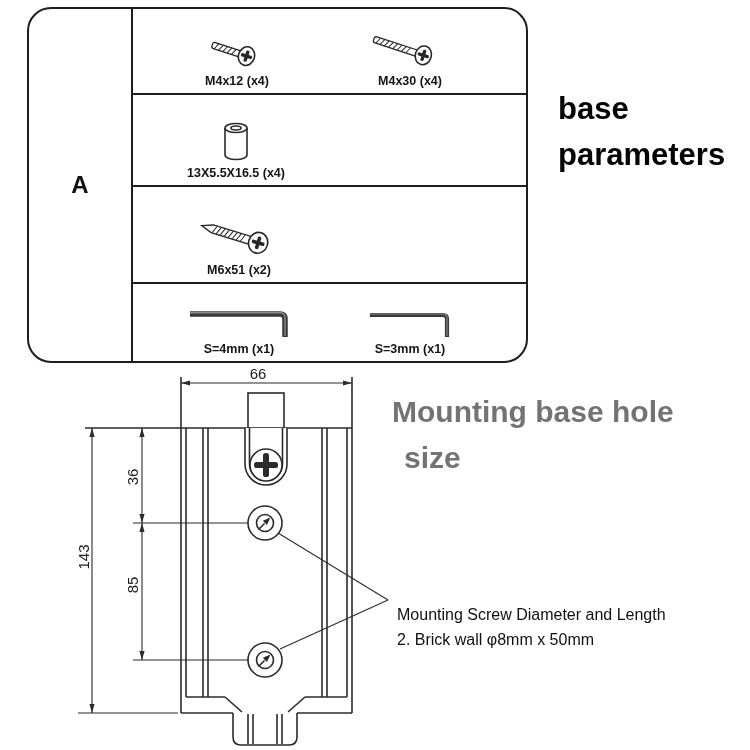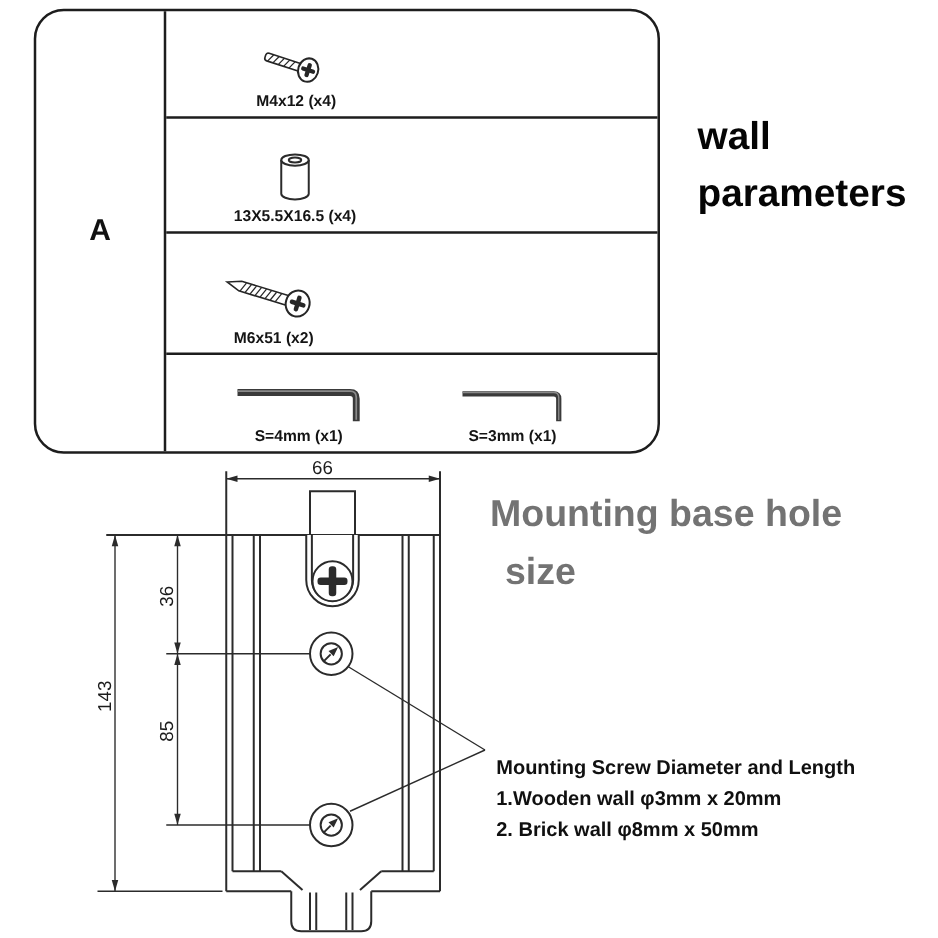--- a/index.html
+++ b/index.html
@@ -23,21 +23,21 @@
   .hatch{stroke:#262626;stroke-width:1;}
 
   
   .title-install{position:absolute;left:546px;top:86px;font-size:31px;font-weight:bold;
                  line-height:46px;color:#050505;white-space:nowrap;}
   .title-hole{position:absolute;left:392px;top:389px;font-size:30px;font-weight:bold;
               line-height:46px;color:#737373;white-space:nowrap;}
   .ind{padding-left:12px;}
 
   
-  .note{position:absolute;left:397px;top:602px;font-size:16px;font-weight:bold;
+  .note{position:absolute;left:397px;top:602px;font-size:16px;font-weight:normal;
         line-height:25px;color:#101010;white-space:nowrap;}
 
   
   .diagram{position:absolute;left:55px;top:362px;}
   .obj{stroke:#2b2b2b;stroke-width:1.6;fill:none;}
   .objw{stroke:#2b2b2b;stroke-width:1.6;fill:#ffffff;}
   .dim{stroke:#2b2b2b;stroke-width:1.1;fill:none;}
   .dimf{fill:#2b2b2b;stroke:none;}
   .dimtext{font-family:"Liberation Sans",sans-serif;font-size:15px;fill:#1c1c1c;}
 </style>
@@ -64,35 +64,56 @@
               <line class="hatch" x1="-5" y1="3" x2="-2" y2="-3"></line>
               <ellipse class="icon-stroke" cx="10" cy="0" rx="8" ry="9.5" stroke-width="1.6"></ellipse>
               <g transform="translate(10,0)">
                 <rect class="icon-fill" x="-5.8" y="-1.7" width="11.6" height="3.4" rx="1.5"></rect>
                 <rect class="icon-fill" x="-1.7" y="-5.8" width="3.4" height="11.6" rx="1.5"></rect>
               </g>
             </g>
           </svg>
           <div class="plabel">M4x12 (x4)</div>
         </div>
+        <div class="pitem" style="left:277px">
+          <svg width="86" height="42" viewBox="-43 -21 86 42">
+            <g transform="rotate(18)">
+              <rect class="icon-stroke" x="-38" y="-3.2" width="46" height="6.4" rx="2.2" stroke-width="1.3"></rect>
+              <line class="hatch" x1="-35" y1="3" x2="-32" y2="-3"></line>
+              <line class="hatch" x1="-30.5" y1="3" x2="-27.5" y2="-3"></line>
+              <line class="hatch" x1="-26" y1="3" x2="-23" y2="-3"></line>
+              <line class="hatch" x1="-21.5" y1="3" x2="-18.5" y2="-3"></line>
+              <line class="hatch" x1="-17" y1="3" x2="-14" y2="-3"></line>
+              <line class="hatch" x1="-12.5" y1="3" x2="-9.5" y2="-3"></line>
+              <line class="hatch" x1="-8" y1="3" x2="-5" y2="-3"></line>
+              <line class="hatch" x1="-3.5" y1="3" x2="-0.5" y2="-3"></line>
+              <ellipse class="icon-stroke" cx="14" cy="0" rx="8" ry="9.5" stroke-width="1.6"></ellipse>
+              <g transform="translate(14,0)">
+                <rect class="icon-fill" x="-5.8" y="-1.7" width="11.6" height="3.4" rx="1.5"></rect>
+                <rect class="icon-fill" x="-1.7" y="-5.8" width="3.4" height="11.6" rx="1.5"></rect>
+              </g>
+            </g>
+          </svg>
+          <div class="plabel">M4x30 (x4)</div>
+        </div>
       </div>
 
       <div class="prow prow-2">
         <div class="pitem" style="left:103px">
           <svg width="30" height="44" viewBox="-15 -22 30 44">
             <path class="objw" d="M-11,-14 L-11,13 A11,4.5 0 0 0 11,13 L11,-14" stroke-width="1.4"></path>
             <ellipse class="objw" cx="0" cy="-14" rx="11" ry="4.5" stroke-width="1.4"></ellipse>
             <ellipse class="objw" cx="0" cy="-14" rx="5" ry="2" stroke-width="1.1"></ellipse>
           </svg>
           <div class="plabel">13X5.5X16.5 (x4)</div>
         </div>
       </div>
 
       <div class="prow prow-3">
-        <div class="pitem" style="left:86px">
+        <div class="pitem" style="left:106px">
           <svg width="94" height="48" viewBox="-47 -24 94 48">
             <g transform="rotate(17)">
               <path class="icon-stroke" d="M-39,0 L-28,-4 L13,-4 L13,4 L-28,4 Z" stroke-width="1.3"></path>
               <line class="hatch" x1="-27" y1="3.7" x2="-24" y2="-3.7"></line>
               <line class="hatch" x1="-22.8" y1="3.7" x2="-19.8" y2="-3.7"></line>
               <line class="hatch" x1="-18.6" y1="3.7" x2="-15.6" y2="-3.7"></line>
               <line class="hatch" x1="-14.4" y1="3.7" x2="-11.4" y2="-3.7"></line>
               <line class="hatch" x1="-10.2" y1="3.7" x2="-7.2" y2="-3.7"></line>
               <line class="hatch" x1="-6" y1="3.7" x2="-3" y2="-3.7"></line>
               <line class="hatch" x1="-1.8" y1="3.7" x2="1.2" y2="-3.7"></line>
@@ -122,21 +143,21 @@
             <path d="M3,5 L76,5 Q80,5 80,9 L80,27" fill="none" stroke="#8a8a8a" stroke-width="1.1" transform="translate(0,-1)"></path>
           </svg>
           <div class="plabel">S=3mm (x1)</div>
         </div>
       </div>
 
     </div>
   </section>
 
   <div class="title-install">
-    <div class="ind">wall</div>
+    <div class="ind">base</div>
     <div class="ind">parameters</div>
   </div>
 
   <svg class="diagram" width="345" height="390" viewBox="55 362 345 390">
 
     <line class="obj" x1="181" y1="377" x2="181" y2="713"></line>
     <line class="obj" x1="352" y1="377" x2="352" y2="713"></line>
     <line class="obj" x1="186" y1="428" x2="186" y2="697" stroke-width="1.1"></line>
     <line class="obj" x1="347" y1="428" x2="347" y2="697" stroke-width="1.1"></line>
     <line class="obj" x1="203" y1="428" x2="203" y2="697" stroke-width="1.2"></line>
@@ -212,17 +233,16 @@
     </g>
   </svg>
 
   <div class="title-hole">
     <div>Mounting base hole</div>
     <div class="ind">size</div>
   </div>
 
   <div class="note">
     <div>Mounting Screw Diameter and Length</div>
-    <div>1.Wooden wall φ3mm x 20mm</div>
     <div>2. Brick wall φ8mm x 50mm</div>
   </div>
 
 </div>
 
 </body></html>

